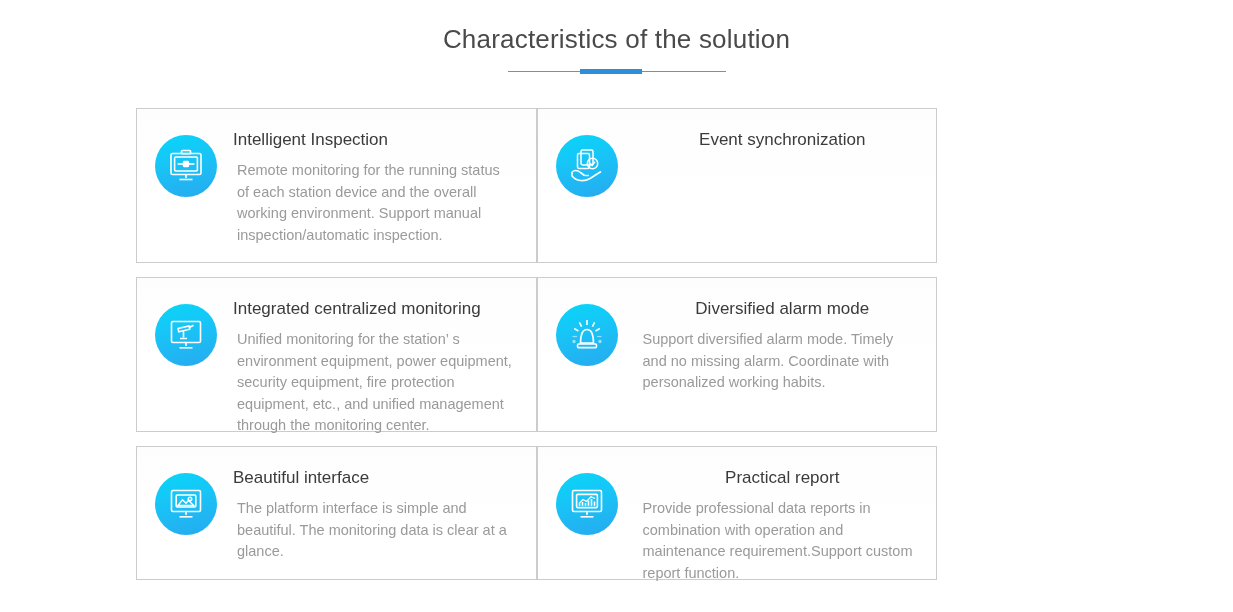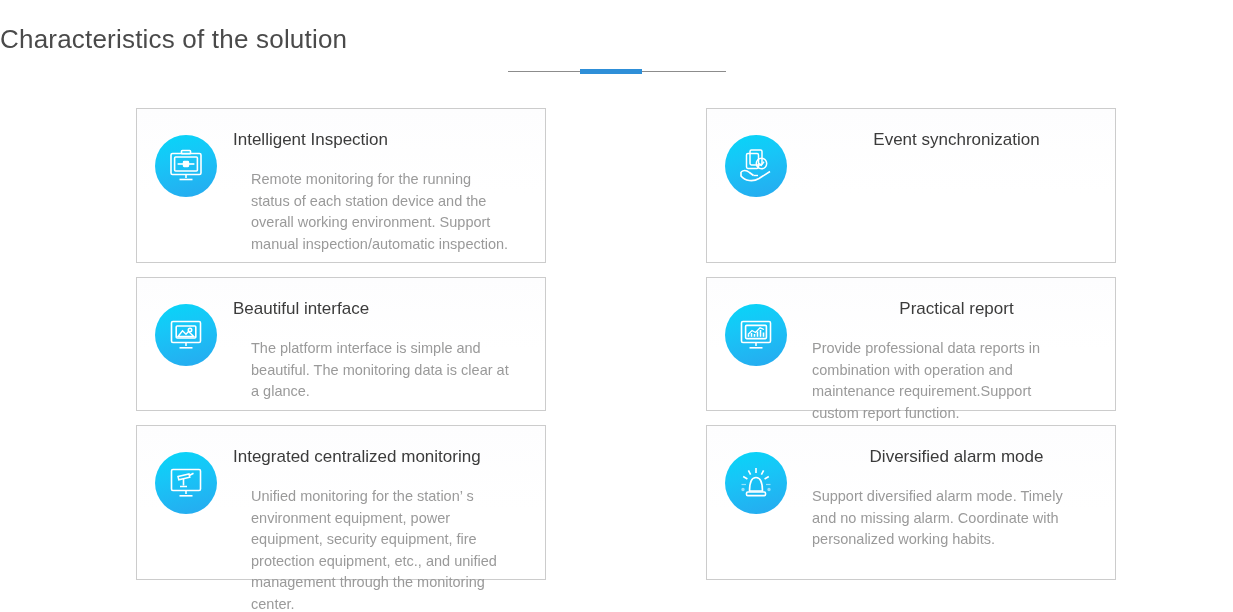--- a/index.html
+++ b/index.html
@@ -10,20 +10,21 @@
     width: 1233px;
     height: 612px;
     background: #ffffff;
     font-family: "Liberation Sans", sans-serif;
     overflow: hidden;
     position: relative;
   }
 
   
   .page-header {
+    text-align: center;
     padding-top: 22px;
   }
   .page-title {
     font-size: 26px;
     font-weight: 400;
     color: #4a4a4a;
     letter-spacing: 0.2px;
     line-height: 34px;
     margin: 0;
   }
@@ -48,21 +49,21 @@
     width: 62px;
     height: 5px;
     background: #2e8fd8;
   }
 
   
   .cards-grid {
     position: absolute;
     left: 136px;
     top: 108px;
-    width: 980px;
+    width: 801px;
   }
   .card-row {
     display: flex;
     justify-content: space-between;
     margin-bottom: 14px;
   }
   .card {
     box-sizing: border-box;
     width: 410px;
     border: 1px solid #cccccc;
@@ -103,21 +104,21 @@
     font-weight: 400;
     color: #3b3b3b;
     line-height: 22px;
     margin: 0 0 9px 0;
     white-space: nowrap;
   }
   .card-desc {
     font-size: 14.5px;
     color: #9a9a9a;
     line-height: 21.5px;
-    margin: 18px;
+    margin: 4px;
     max-width: 312px;
   }
   .col-right .card-body { padding-left: 25px; }
   .col-right .card-title { margin-left: 2px; text-align: center; }
   .col-right .card-desc { max-width: 305px; margin-left: 0; }
 </style>
 </head>
 <body>
 
 <div class="page-header">
@@ -157,63 +158,20 @@
           <rect x="9.5" y="5.5" width="12" height="15" rx="1.4" fill="none"></rect>
           <circle cx="24.5" cy="15.5" r="5.2"></circle>
           <path d="M22.2 15.2 L24.2 17.4 L27 13.8" stroke-width="1.4"></path>
           <path d="M4 24 C7 21.5 10 22.5 12.5 24.5 L16.5 27.5" stroke-width="1.6"></path>
           <path d="M4 24 L4 28 C8 33 16 34 22 30.5 L33 23.5" stroke-width="1.6"></path>
           <path d="M16.5 27.5 L21 27.5" stroke-width="1.4"></path>
         </svg>
       </div>
       <div class="card-body">
         <div class="card-title">Event synchronization</div>
-      </div>
-    </div>
-
-  </div>
-
-  <div class="card-row">
-
-    <div class="card h-md col-left">
-      <div class="card-icon">
-        <svg width="36" height="34" viewBox="0 0 36 34" fill="none" stroke="#ffffff" stroke-width="1.6">
-          <rect x="3.5" y="3.5" width="29" height="21" rx="1.4"></rect>
-          <rect x="8.2" y="8" width="19.6" height="12" rx="1"></rect>
-          <circle cx="22" cy="12" r="1.7"></circle>
-          <path d="M10 18.5 L14.5 12.8 L18 16.2 L20.5 13.6 L25.8 18.5 Z" stroke-width="1.4"></path>
-          <line x1="18" y1="24.5" x2="18" y2="28"></line>
-          <line x1="11.5" y1="29.8" x2="24.5" y2="29.8"></line>
-        </svg>
-      </div>
-      <div class="card-body">
-        <div class="card-title">Beautiful interface</div>
-        <p class="card-desc">The platform interface is simple and beautiful. The monitoring data is clear at a glance.</p>
-      </div>
-    </div>
-
-    <div class="card h-md col-right">
-      <div class="card-icon">
-        <svg width="36" height="34" viewBox="0 0 36 34" fill="none" stroke="#ffffff" stroke-width="1.6">
-          <rect x="3.5" y="3.5" width="29" height="21" rx="1.4"></rect>
-          <rect x="7.6" y="7.4" width="20.8" height="13.2" rx="1"></rect>
-          <path d="M10 16.5 L14 12.5 L17.5 14.5 L22 9.8 L26 11.5" stroke-width="1.3"></path>
-          <line x1="10.5" y1="18.8" x2="10.5" y2="16.5" stroke-width="1.6"></line>
-          <line x1="13.5" y1="18.8" x2="13.5" y2="15" stroke-width="1.6"></line>
-          <line x1="16.5" y1="18.8" x2="16.5" y2="16" stroke-width="1.6"></line>
-          <line x1="19.5" y1="18.8" x2="19.5" y2="13.5" stroke-width="1.6"></line>
-          <line x1="22.5" y1="18.8" x2="22.5" y2="12" stroke-width="1.6"></line>
-          <line x1="25.5" y1="18.8" x2="25.5" y2="14.5" stroke-width="1.6"></line>
-          <line x1="18" y1="24.5" x2="18" y2="28"></line>
-          <line x1="11.5" y1="29.8" x2="24.5" y2="29.8"></line>
-        </svg>
-      </div>
-      <div class="card-body">
-        <div class="card-title">Practical report</div>
-        <p class="card-desc">Provide professional data reports in combination with operation and maintenance requirement.Support custom report function.</p>
       </div>
     </div>
 
   </div>
 
   <div class="card-row">
 
     <div class="card h-xl col-left">
       <div class="card-icon">
         <svg width="36" height="34" viewBox="0 0 36 34" fill="none" stroke="#ffffff" stroke-width="1.6">
@@ -249,13 +207,56 @@
         </svg>
       </div>
       <div class="card-body">
         <div class="card-title">Diversified alarm mode</div>
         <p class="card-desc">Support diversified alarm mode. Timely and no missing alarm. Coordinate with personalized working habits.</p>
       </div>
     </div>
 
   </div>
 
+  <div class="card-row">
+
+    <div class="card h-md col-left">
+      <div class="card-icon">
+        <svg width="36" height="34" viewBox="0 0 36 34" fill="none" stroke="#ffffff" stroke-width="1.6">
+          <rect x="3.5" y="3.5" width="29" height="21" rx="1.4"></rect>
+          <rect x="8.2" y="8" width="19.6" height="12" rx="1"></rect>
+          <circle cx="22" cy="12" r="1.7"></circle>
+          <path d="M10 18.5 L14.5 12.8 L18 16.2 L20.5 13.6 L25.8 18.5 Z" stroke-width="1.4"></path>
+          <line x1="18" y1="24.5" x2="18" y2="28"></line>
+          <line x1="11.5" y1="29.8" x2="24.5" y2="29.8"></line>
+        </svg>
+      </div>
+      <div class="card-body">
+        <div class="card-title">Beautiful interface</div>
+        <p class="card-desc">The platform interface is simple and beautiful. The monitoring data is clear at a glance.</p>
+      </div>
+    </div>
+
+    <div class="card h-md col-right">
+      <div class="card-icon">
+        <svg width="36" height="34" viewBox="0 0 36 34" fill="none" stroke="#ffffff" stroke-width="1.6">
+          <rect x="3.5" y="3.5" width="29" height="21" rx="1.4"></rect>
+          <rect x="7.6" y="7.4" width="20.8" height="13.2" rx="1"></rect>
+          <path d="M10 16.5 L14 12.5 L17.5 14.5 L22 9.8 L26 11.5" stroke-width="1.3"></path>
+          <line x1="10.5" y1="18.8" x2="10.5" y2="16.5" stroke-width="1.6"></line>
+          <line x1="13.5" y1="18.8" x2="13.5" y2="15" stroke-width="1.6"></line>
+          <line x1="16.5" y1="18.8" x2="16.5" y2="16" stroke-width="1.6"></line>
+          <line x1="19.5" y1="18.8" x2="19.5" y2="13.5" stroke-width="1.6"></line>
+          <line x1="22.5" y1="18.8" x2="22.5" y2="12" stroke-width="1.6"></line>
+          <line x1="25.5" y1="18.8" x2="25.5" y2="14.5" stroke-width="1.6"></line>
+          <line x1="18" y1="24.5" x2="18" y2="28"></line>
+          <line x1="11.5" y1="29.8" x2="24.5" y2="29.8"></line>
+        </svg>
+      </div>
+      <div class="card-body">
+        <div class="card-title">Practical report</div>
+        <p class="card-desc">Provide professional data reports in combination with operation and maintenance requirement.Support custom report function.</p>
+      </div>
+    </div>
+
+  </div>
+
 </div>
 
 </body></html>

